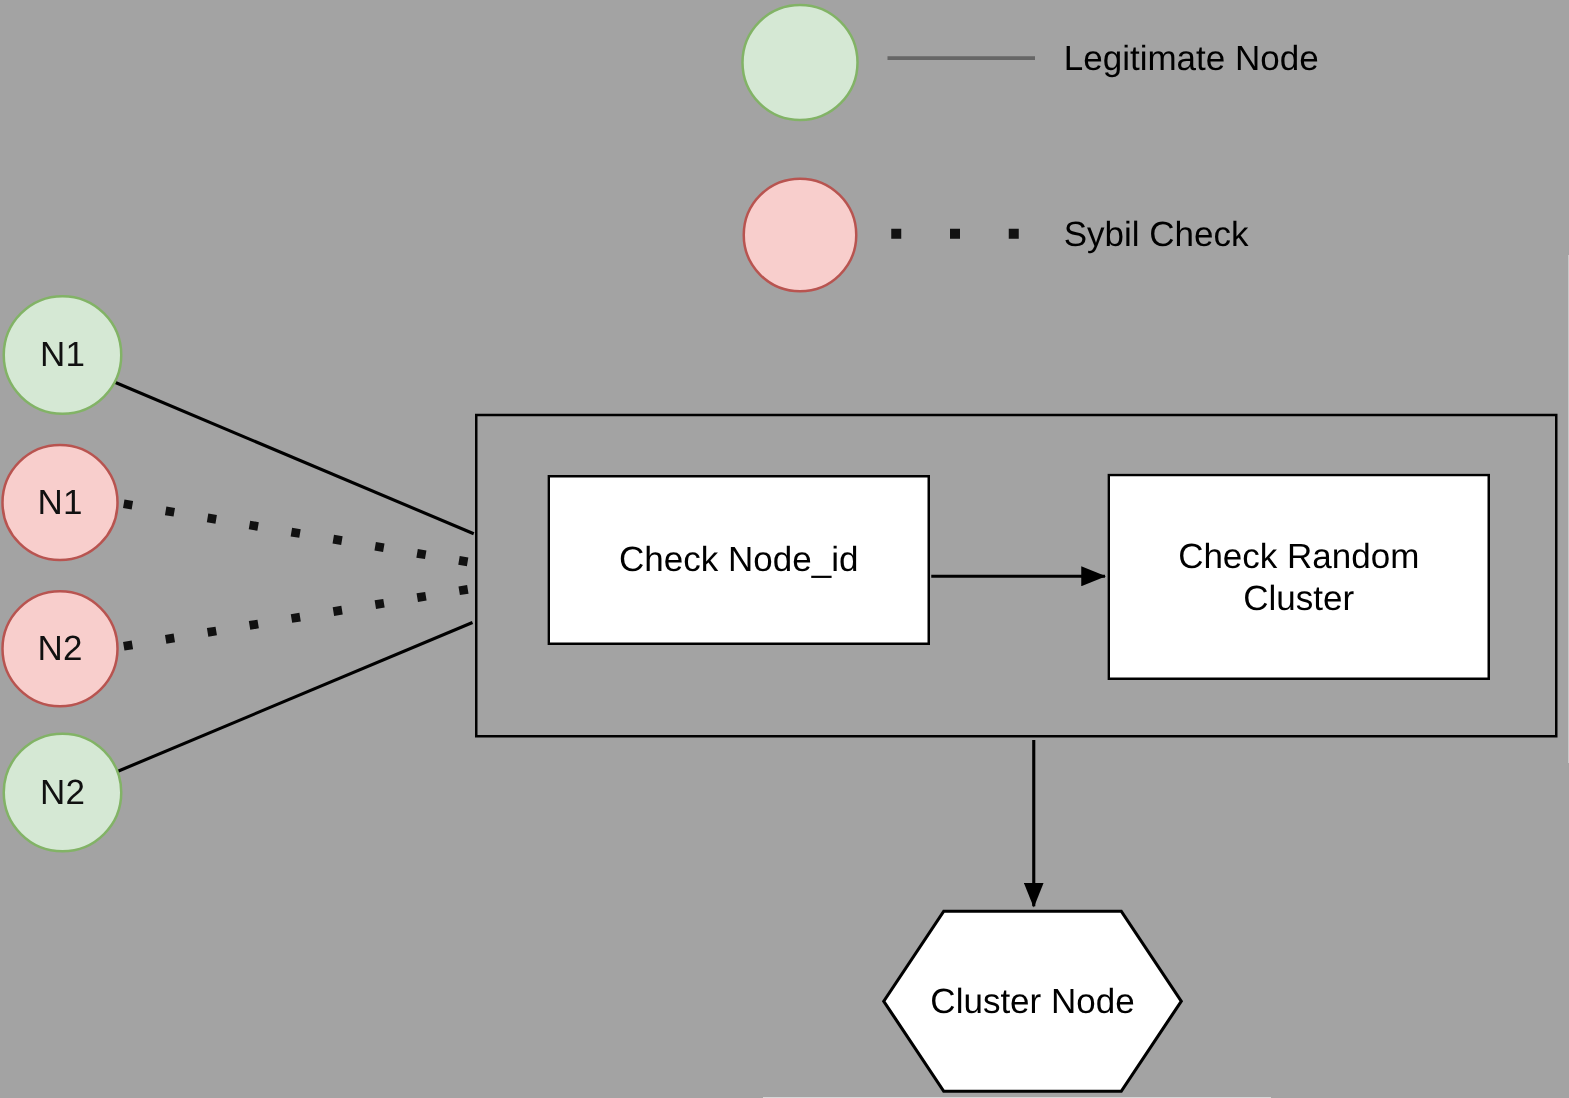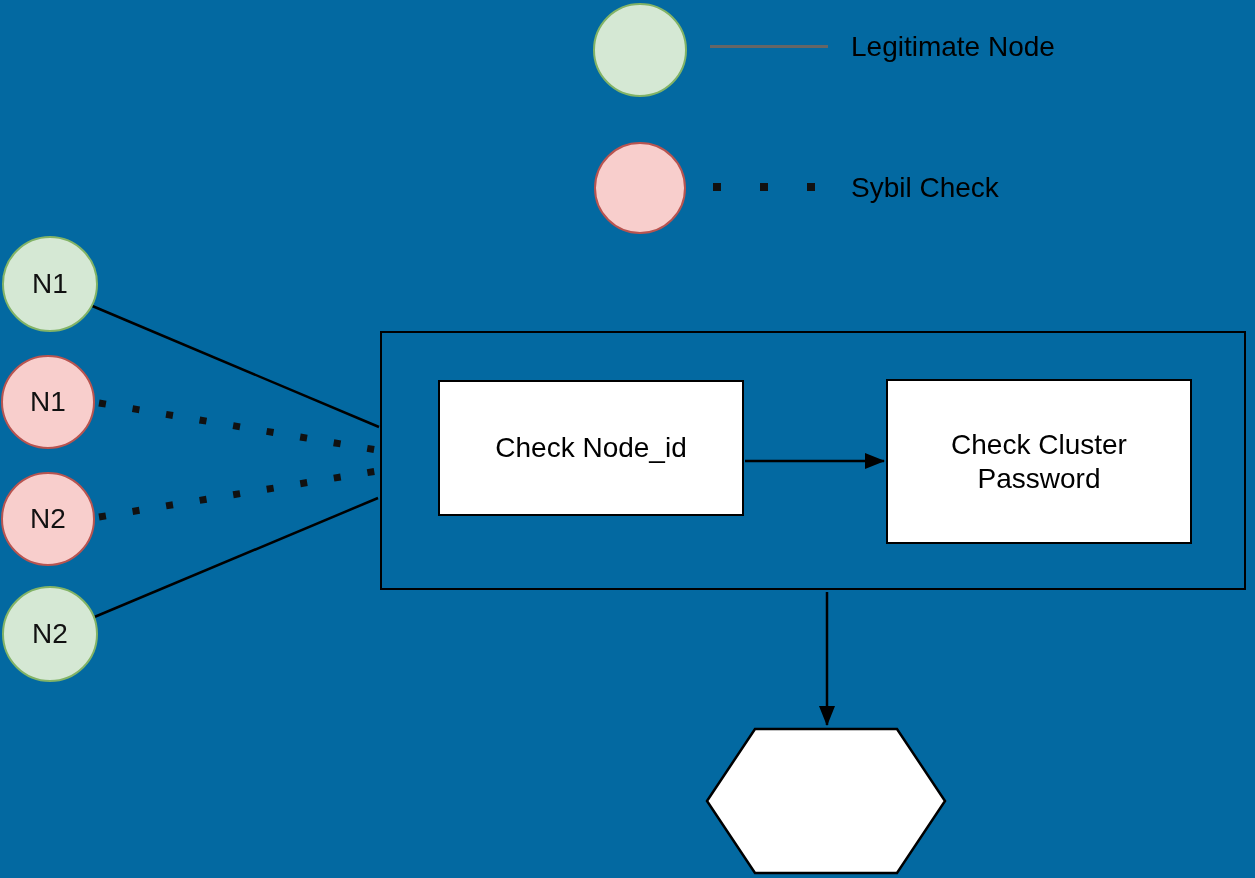--- a/index.html
+++ b/index.html
@@ -1,20 +1,20 @@
 <!DOCTYPE html>
 <html><head>
 <meta charset="utf-8">
 <style>
   html, body { margin: 0; padding: 0; background: #ffffff; }
   .canvas {
     position: relative;
     width: 1255px;
     height: 878px;
-    background: #0369a1;
+    background: #a3a3a3;
     font-family: "Liberation Sans", "DejaVu Sans", sans-serif;
     color: #000000;
     overflow: hidden;
   }
   .lines-layer {
     position: absolute;
     left: 0; top: 0;
     width: 1255px; height: 878px;
     z-index: 1;
     pointer-events: none;
@@ -138,17 +138,18 @@
     <span>N2</span>
   </div>
 
   <div class="rect-box outer-rect" style="left:380px; top:331px; width:866px; height:259px;"></div>
 
   <div class="rect-box step-box" style="left:438px; top:380px; width:306px; height:136px;">
     <span>Check Node_id</span>
   </div>
 
   <div class="rect-box step-box" style="left:886px; top:379px; width:306px; height:165px;">
-    <span class="wrap-narrow">Check Cluster Password</span>
+    <span class="wrap-narrow">Check Random Cluster</span>
   </div>
 
+  <div class="hex-label">Cluster Node</div>
 
 </div>
 
 </body></html>

